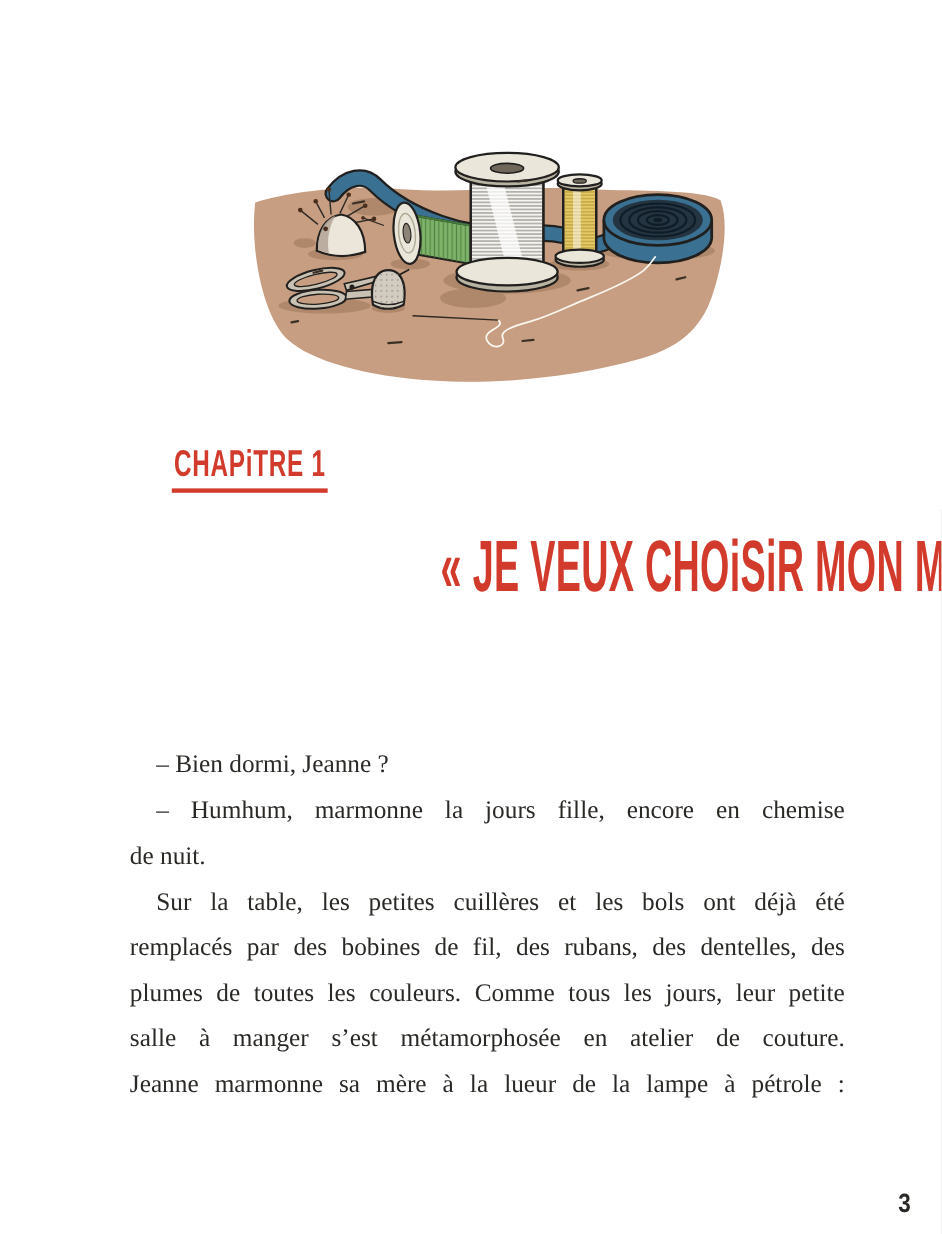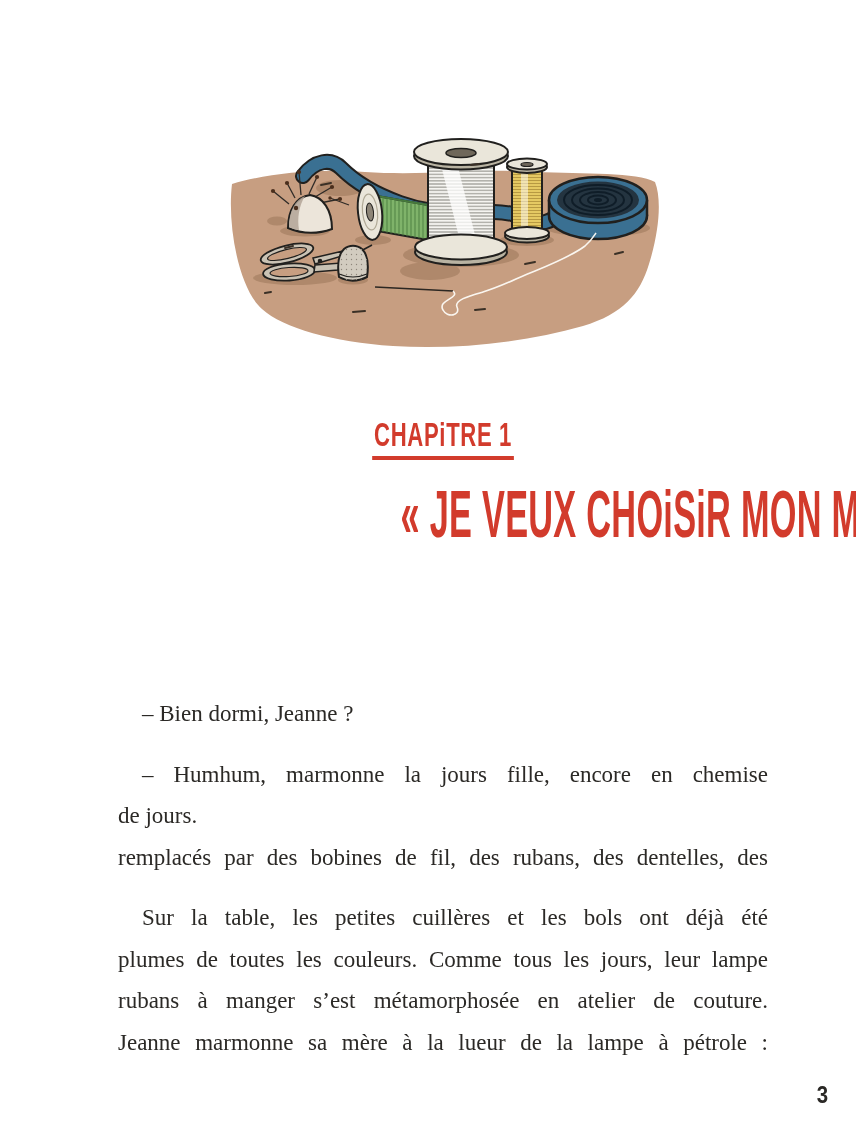--- a/index.html
+++ b/index.html
@@ -4,21 +4,21 @@
 <style>
   html,body { margin:0; padding:0; background:#e8e8e8; }
   .page {
     position:relative; width:856px; height:1122px; margin:0 auto;
     background:#ffffff; overflow:hidden;
     font-family:"Liberation Serif", serif;
     color:var(--text, #2b2926);
   }
   .illustration { position:absolute; left:225px; top:128px; width:440px; height:225px; margin:0; }
   .kicker-wrap {
-    position:absolute; top:414px; left:118px; width:650px; text-align:center;
+    position:absolute; top:402px; left:118px; width:650px; text-align:left;
   }
   .kicker-inner {
     display:inline-block; white-space:nowrap;
     font-family:"Liberation Sans", sans-serif; font-weight:bold;
     font-size:34px; line-height:40px; letter-spacing:1px;
     color:var(--accent, #d23b2c);
     transform:scaleX(0.65); transform-origin:50% 100%;
     border-bottom:4px solid var(--accent, #d23b2c);
     padding:0 3px 2px 3px;
   }
@@ -32,21 +32,21 @@
     font-size:66px; line-height:60px; letter-spacing:0.5px;
     color:var(--accent, #d23b2c);
     transform:scaleX(0.52); transform-origin:50% 50%;
   }
   .body-text {
     position:absolute; top:674px; left:118px; width:650px;
     font-size:23px; color:var(--text, #2b2926);
   }
   .bline { line-height:41.5px; height:41.5px; overflow:hidden; text-align:left; }
   .bline.j { text-align:justify; text-align-last:justify; }
-  .bline.ind { padding-left:24px;margin-top:19px; }
+  .bline.ind { padding-left:24px; }
   .page-number {
     position:absolute; top:1082px; left:804px; width:24px; text-align:right;
     font-family:"Liberation Sans", sans-serif; font-weight:bold;
     font-size:24px; line-height:26px; color:#2a2825;
     transform:scaleX(0.85); transform-origin:100% 50%;
   }
 </style>
 </head>
 <body>
 
@@ -209,23 +209,23 @@
     <span class="kicker-inner">CHAPiTRE 1</span>
   </div>
 
   <h1 class="chapter-title">
     <span class="title-inner">« JE VEUX CHOiSiR MON MÉTiER ! »</span>
   </h1>
 
   <div class="body-text" id="body-text">
       <div class="bline ind">– Bien dormi, Jeanne ?</div>
       <div class="bline ind j">– Humhum, marmonne la jours fille, encore en chemise</div>
-      <div class="bline">de jours.</div>
+      <div class="bline">de nuit.</div>
+      <div class="bline ind j">Sur la table, les petites cuillères et les bols ont déjà été</div>
       <div class="bline j">remplacés par des bobines de fil, des rubans, des dentelles, des</div>
-      <div class="bline ind j">Sur la table, les petites cuillères et les bols ont déjà été</div>
-      <div class="bline j">plumes de toutes les couleurs. Comme tous les jours, leur lampe</div>
-      <div class="bline j">rubans à manger s’est métamorphosée en atelier de couture.</div>
+      <div class="bline j">plumes de toutes les couleurs. Comme tous les jours, leur petite</div>
+      <div class="bline j">salle à manger s’est métamorphosée en atelier de couture.</div>
       <div class="bline j">Jeanne marmonne sa mère à la lueur de la lampe à pétrole :</div>
     </div>
 
   <div class="page-number">3</div>
 
 </div>
 
 </body></html>

